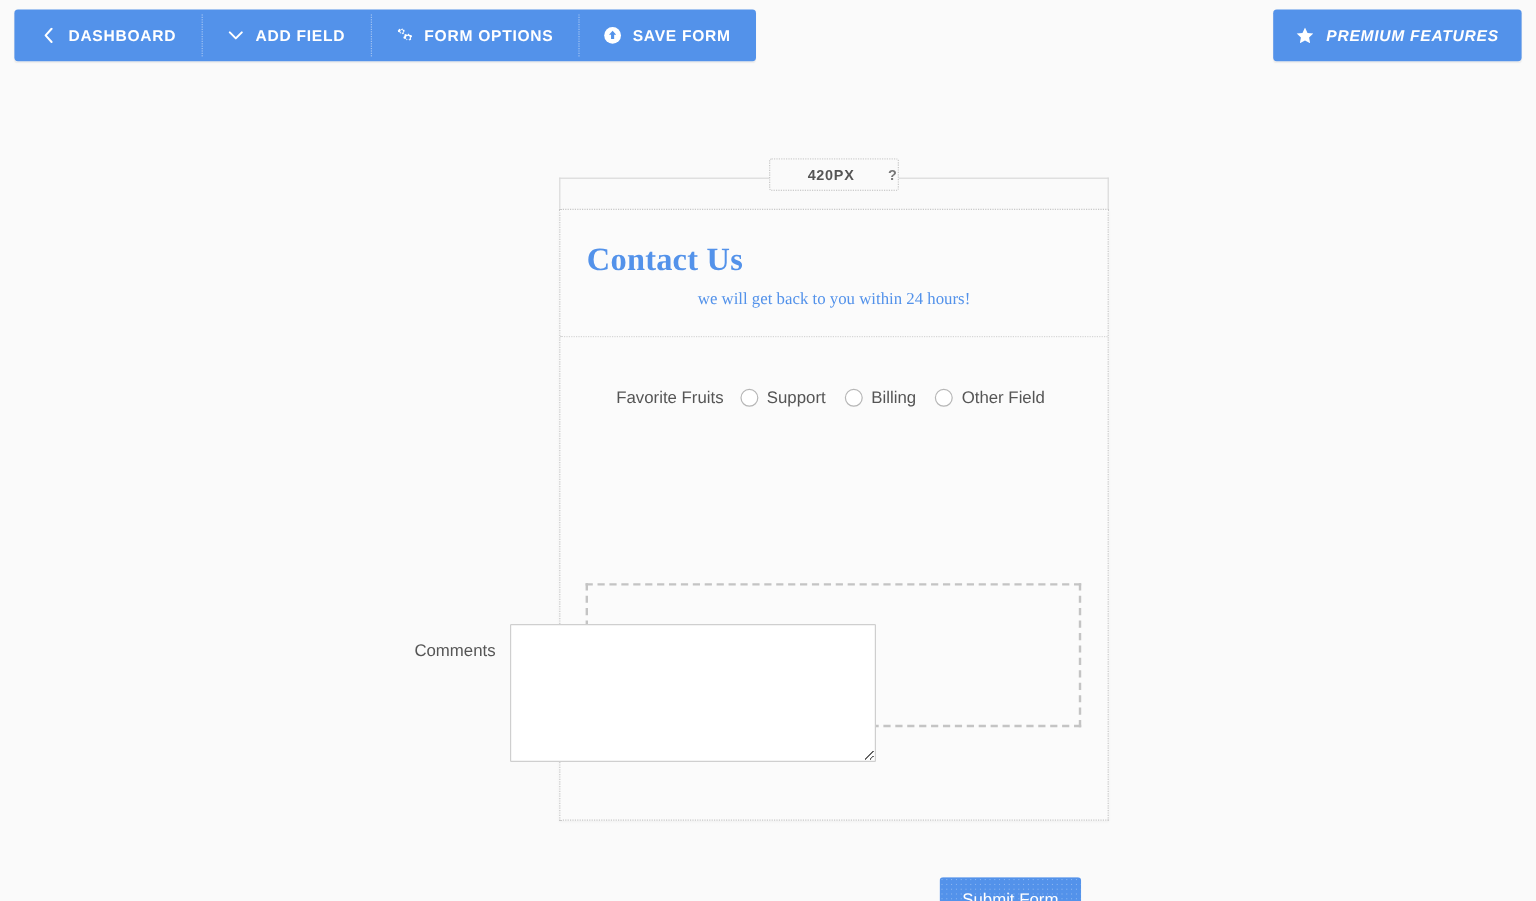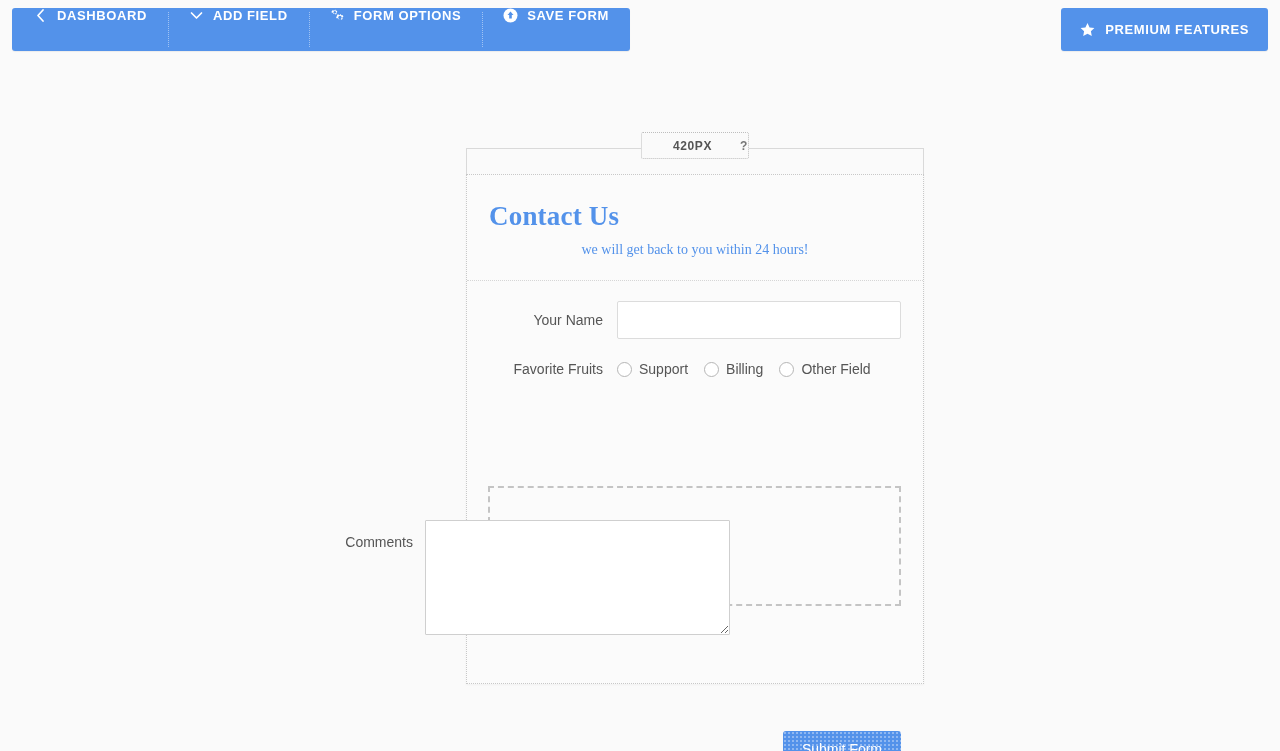--- a/index.html
+++ b/index.html
@@ -14,21 +14,21 @@
   
   #toolbar {
     position: absolute; top: 8px; left: 12px;
     display: flex; align-items: stretch;
     background: #5392ea;
     border-radius: 3px;
     height: 43px;
     box-shadow: 0 1px 1px rgba(0,0,0,.06);
   }
   .tb-item {
-    display: flex; align-items: flex-start; gap: 9px;
+    display: flex; align-items: center; gap: 9px;
     padding: 0 21px;
     color: #ffffff;
     font-size: 13px;
     font-weight: bold;
     letter-spacing: .6px;
     text-transform: uppercase;
     white-space: nowrap;
     cursor: pointer;
     position: relative;
   }
@@ -47,20 +47,21 @@
     position: absolute; top: 8px; right: 12px;
     display: flex; align-items: center; gap: 10px;
     height: 43px; padding: 0 19px;
     background: #5392ea; color: #fff;
     border: none; border-radius: 3px;
     font-family: "Liberation Sans", sans-serif;
     font-size: 13px; font-weight: bold;
     letter-spacing: .6px; text-transform: uppercase;
     cursor: pointer;
     box-shadow: 0 1px 1px rgba(0,0,0,.06);
+    font-style: italic;
   }
 
   
   #ruler {
     position: absolute;
     left: 466px; top: 148px;
     width: 458px; height: 28px;
     border: 1px solid #d9d9d9;
     border-bottom: none;
     background: transparent;
@@ -264,26 +265,20 @@
 
 <div id="form-card">
 
   <div id="card-header">
     <h1 id="form-title">Contact Us</h1>
     <p id="form-subtitle">we will get back to you within 24 hours!</p>
   </div>
 
   <div id="card-body">
 
-    <div class="field-row">
-      <div class="field-label">Your Name</div>
-      <div class="field-control">
-        <input class="text-input" type="text" placeholder="" style="">
-      </div>
-    </div>
 
 
     <div id="radio-row">
       <div class="field-label">Favorite Fruits</div>
       <div class="radio-opts">
         <label class="radio-opt">
           <span class="radio-dot"></span>
           <span class="radio-text">Support</span>
         </label>
         <label class="radio-opt">

